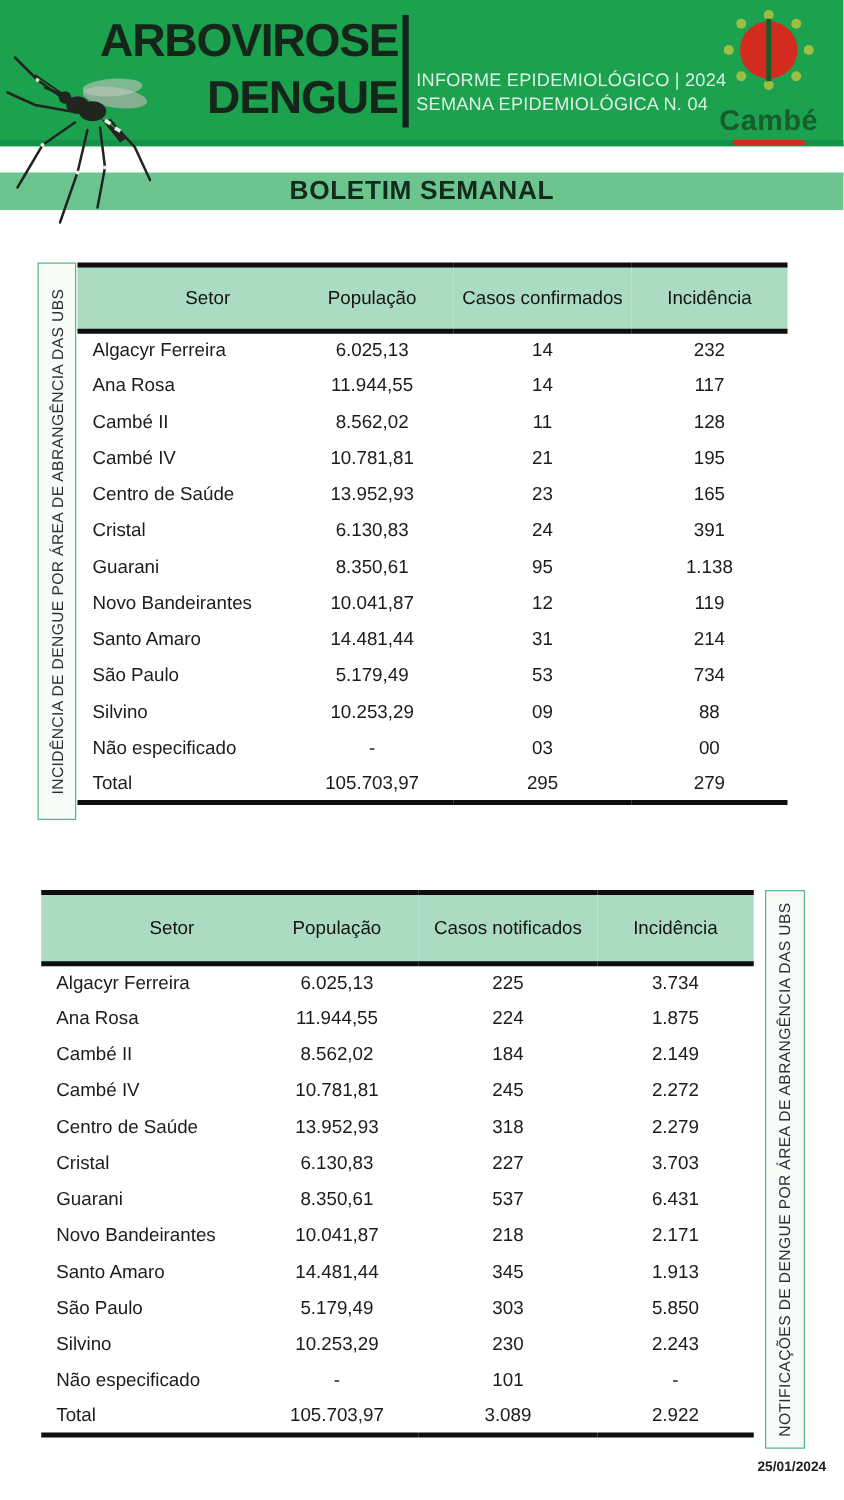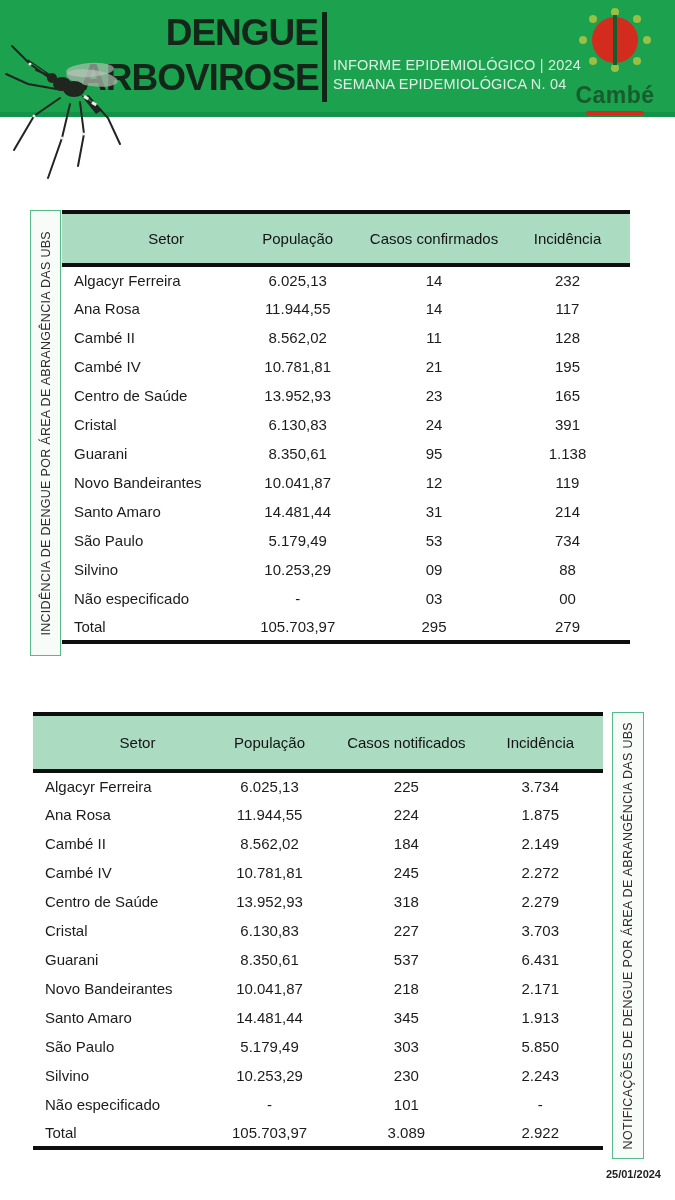--- a/index.html
+++ b/index.html
@@ -55,22 +55,22 @@
   
   .footer-date{position:absolute;right:14px;top:1168px;font-size:11px;font-weight:bold;color:#202020;margin-left:43px;}
 </style>
 </head>
 <body>
 
 <div class="page">
 
   <div class="header">
     <div class="title-block">
+      <div>ARBOVIROSE</div>
       <div>DENGUE</div>
-      <div>ARBOVIROSE</div>
     </div>
     <div class="hdr-divider"></div>
     <div class="info-block">
       <div>INFORME EPIDEMIOLÓGICO | 2024</div>
       <div>SEMANA EPIDEMIOLÓGICA  N. 04</div>
     </div>
     <div class="logo">
       <svg width="100" height="78" viewBox="0 0 100 78">
         <g fill="#9abf43">
           <circle cx="50" cy="8" r="4"></circle>
@@ -112,20 +112,23 @@
       <rect x="84" y="70" width="5" height="3" transform="rotate(32 86 71)"></rect>
       <rect x="92" y="76" width="5" height="3" transform="rotate(32 94 77)"></rect>
       <circle cx="30" cy="38" r="1.6"></circle>
         <circle cx="34" cy="90" r="1.6"></circle>
         <circle cx="62" cy="112" r="1.6"></circle>
         <circle cx="84" cy="108" r="1.6"></circle>
     </g>
     <path d="M50 49 L28 34" stroke="#20261f" stroke-width="1.4"></path>
   </svg>
 
+  <div class="band">
+    <div class="band-title">BOLETIM SEMANAL</div>
+  </div>
 
   <div class="vlabel vlabel-left">
     <span>INCIDÊNCIA DE DENGUE POR ÁREA DE ABRANGÊNCIA DAS UBS</span>
   </div>
   <div class="table-wrap t1">
     <table>
       <thead>
           <tr>
             <th>Setor</th>
             <th>População</th>

